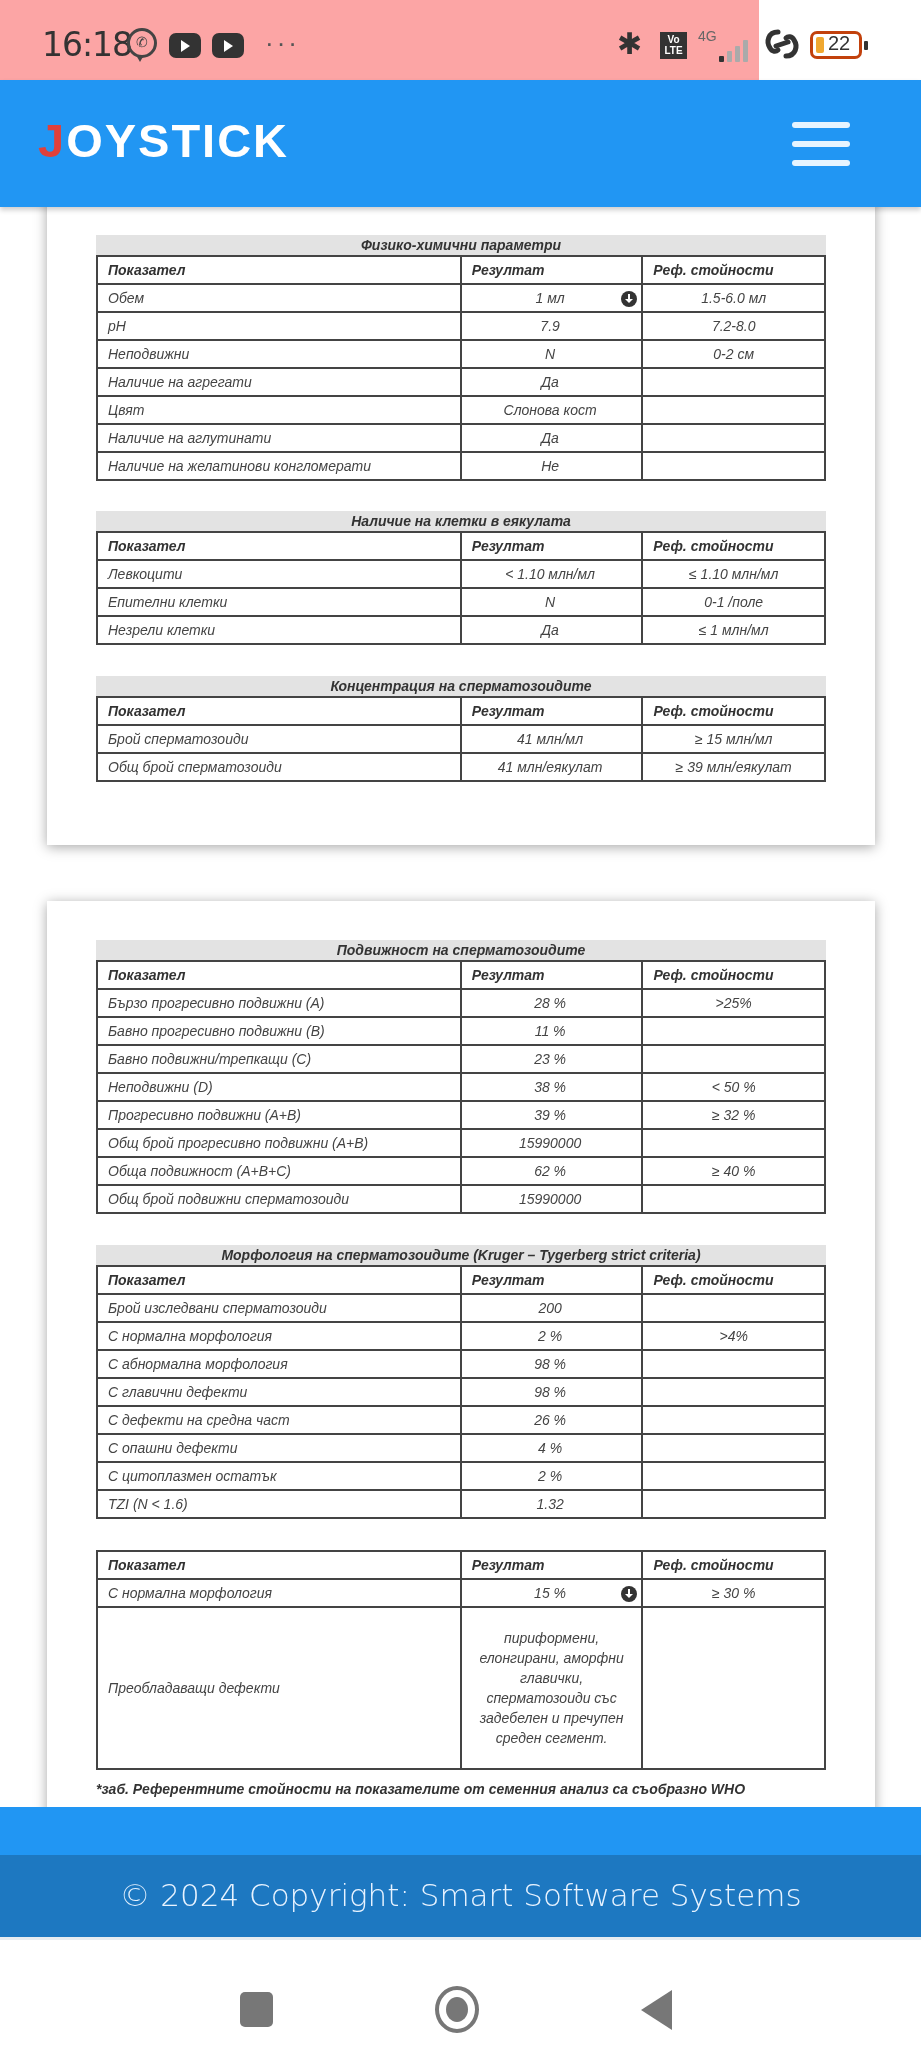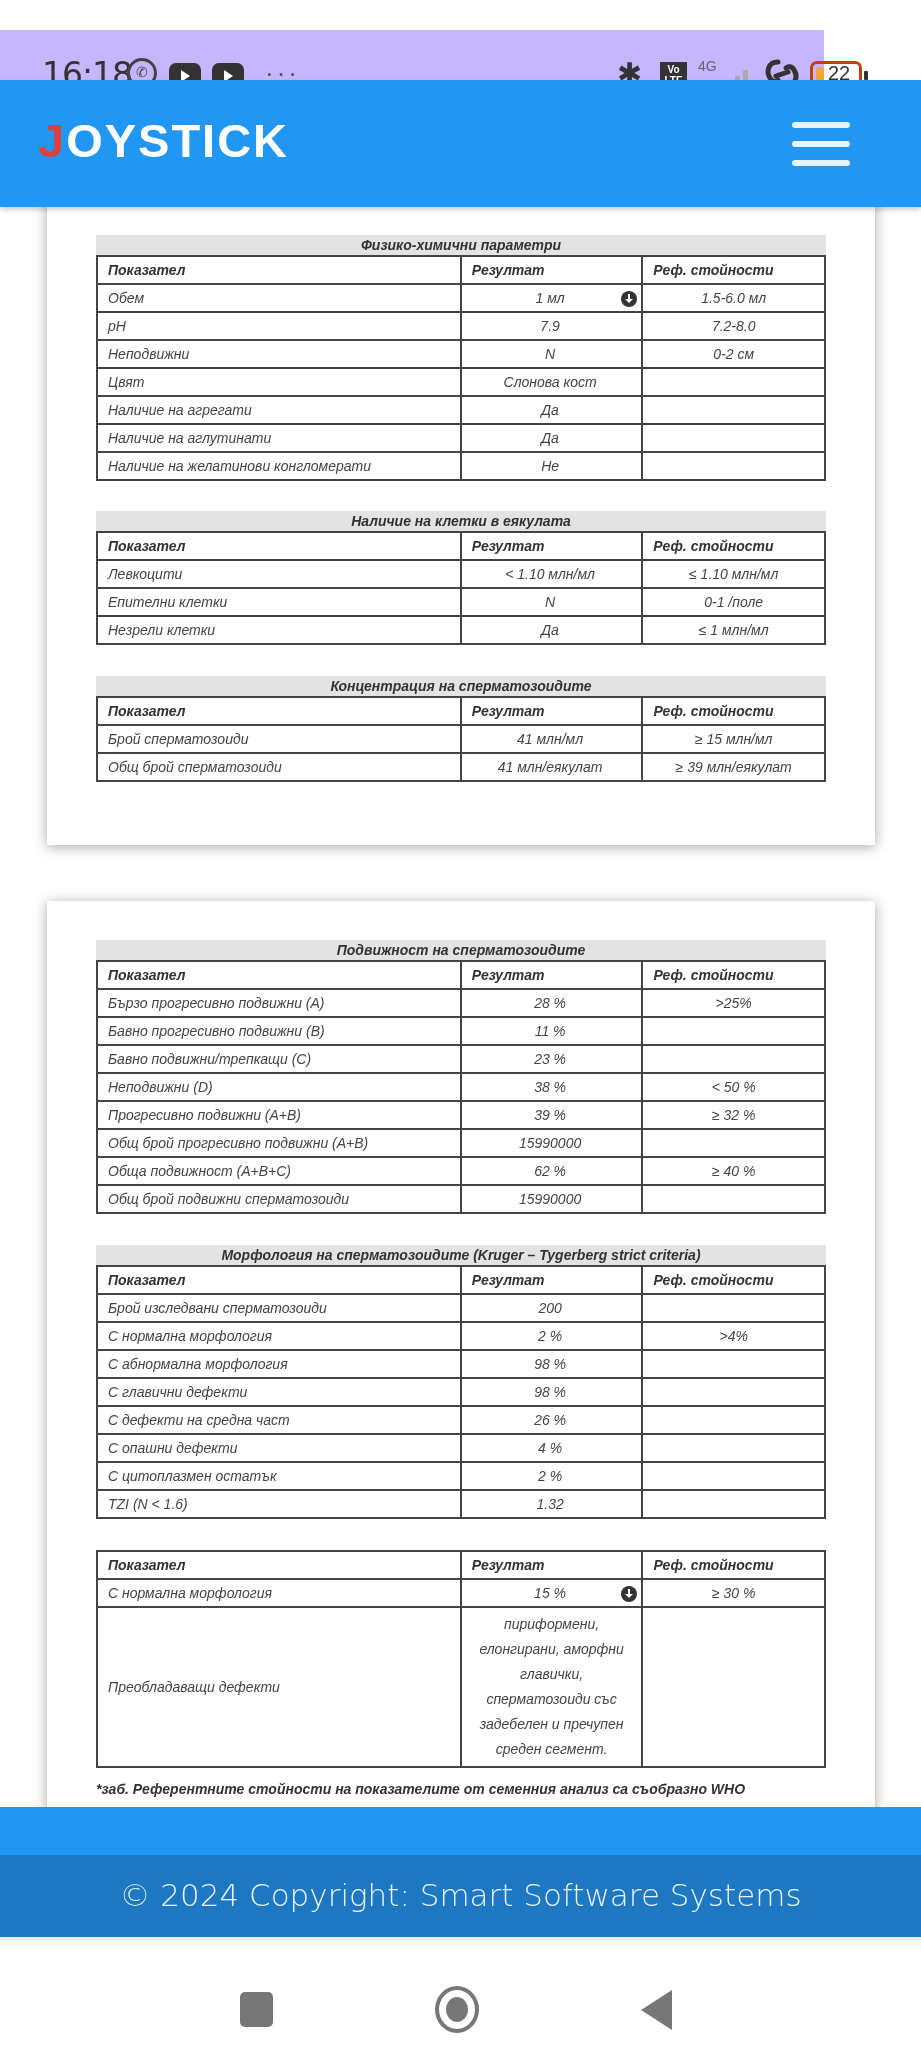--- a/index.html
+++ b/index.html
@@ -1,20 +1,20 @@
 <!DOCTYPE html>
 <html><head>
 <meta charset="utf-8">
 <style>
   * { box-sizing: border-box; margin: 0; padding: 0; }
   html, body { width: 921px; height: 2048px; overflow: hidden; background: #ffffff; }
   body { position: relative; font-family: "Liberation Sans", sans-serif; color: #222; }
 
   
-  .status-bar { position: absolute; top: 0; left: 0; width: 824px; height: 80px; background: #c4b5fd; margin-top: 30px; }
+  .status-bar { position: absolute; top: 0; left: 0; width: 759px; height: 80px; background: #fca5a5; }
   .status-time { position: absolute; left: 42px; top: 25px; font-size: 33px; color: #333; font-family: "DejaVu Sans", sans-serif; letter-spacing: -1px; }
   .sb-icon { position: absolute; top: 30px; }
   .sb-viber { left: 127px; top: 28px; width: 30px; height: 30px; border: 3px solid #444; border-radius: 50%; }
   .sb-viber::after { content: ""; position: absolute; left: 6px; bottom: -7px; width: 0; height: 0; border-left: 4px solid transparent; border-right: 4px solid transparent; border-top: 7px solid #444; }
   .sb-viber span { position: absolute; left: 6px; top: 3px; font-size: 14px; color: #444; }
   .sb-yt { width: 32px; height: 25px; background: #333; border-radius: 7px; top: 33px; }
   .sb-yt::after { content: ""; position: absolute; left: 12px; top: 7px; border-top: 6px solid transparent; border-bottom: 6px solid transparent; border-left: 9px solid #fff; }
   .sb-yt1 { left: 169px; }
   .sb-yt2 { left: 212px; }
   .sb-dots { left: 265px; top: 28px; font-size: 26px; color: #555; letter-spacing: 3px; }
@@ -46,21 +46,21 @@
   .sec-title { height: 20px; background: #e3e3e3; text-align: center; font-size: 14px; font-weight: bold; font-style: italic; color: #333; line-height: 20px; }
   table.rt { width: 730px; border-collapse: collapse; font-size: 14px; font-style: italic; color: #444; }
   table.rt td, table.rt th { border: 2px solid #444; height: 28px; padding: 0 10px; }
   table.rt th { font-weight: bold; color: #333; text-align: left; }
   table.rt td.c0 { width: 365px; text-align: left; }
   table.rt td.c1 { width: 182px; text-align: center; position: relative; padding-left: 7px; }
   table.rt td.c2 { width: 183px; text-align: center; }
   .low-icon { position: absolute; right: 4px; top: 6px; width: 16px; height: 16px; border-radius: 50%; background: #333; }
   .low-icon::before { content: ""; position: absolute; left: 7px; top: 3px; width: 2px; height: 7px; background: #fff; }
   .low-icon::after { content: ""; position: absolute; left: 4px; top: 8px; border-left: 4px solid transparent; border-right: 4px solid transparent; border-top: 4px solid #fff; }
-  td.multiline { line-height: 25px; padding: 4px 8px !important; }
+  td.multiline { line-height: 20px; padding: 20px 8px !important; }
 
   .footnote { position: absolute; left: 49px; top: 880px; width: 740px; font-size: 14px; font-weight: bold; font-style: italic; color: #333; }
 
   
   .footer-top { position: absolute; top: 1807px; left: 0; width: 921px; height: 48px; background: #2196f3; }
   .footer-bottom { position: absolute; top: 1855px; left: 0; width: 921px; height: 82px; background: #1d78c1; }
   .copyright { position: absolute; left: 0; width: 921px; top: 22px; text-align: center; font-size: 31px; color: #e8f3ff; font-family: "DejaVu Sans", sans-serif; font-weight: 300; }
   .nav-bar { position: absolute; top: 1937px; left: 0; width: 921px; height: 111px; background: #fff; border-top: 3px solid #e6ecf1; }
   .nav-recent { position: absolute; left: 240px; top: 52px; width: 33px; height: 35px; background: #777; border-radius: 5px; cursor: pointer; }
   .nav-home { position: absolute; left: 435px; top: 46px; width: 44px; height: 47px; border: 4px solid #777; border-radius: 50%; cursor: pointer; }
@@ -127,27 +127,27 @@
               <td class="c0">pH</td>
               <td class="c1"><span>7.9</span></td>
               <td class="c2">7.2-8.0</td>
             </tr>
             <tr>
               <td class="c0">Неподвижни</td>
               <td class="c1"><span>N</span></td>
               <td class="c2">0-2 см</td>
             </tr>
             <tr>
+              <td class="c0">Наличие на агрегати</td>
+              <td class="c1"><span>Да</span></td>
+              <td class="c2"></td>
+            </tr>
+            <tr>
               <td class="c0">Цвят</td>
               <td class="c1"><span>Слонова кост</span></td>
-              <td class="c2"></td>
-            </tr>
-            <tr>
-              <td class="c0">Наличие на агрегати</td>
-              <td class="c1"><span>Да</span></td>
               <td class="c2"></td>
             </tr>
             <tr>
               <td class="c0">Наличие на аглутинати</td>
               <td class="c1"><span>Да</span></td>
               <td class="c2"></td>
             </tr>
             <tr>
               <td class="c0">Наличие на желатинови конгломерати</td>
               <td class="c1"><span>Не</span></td>

